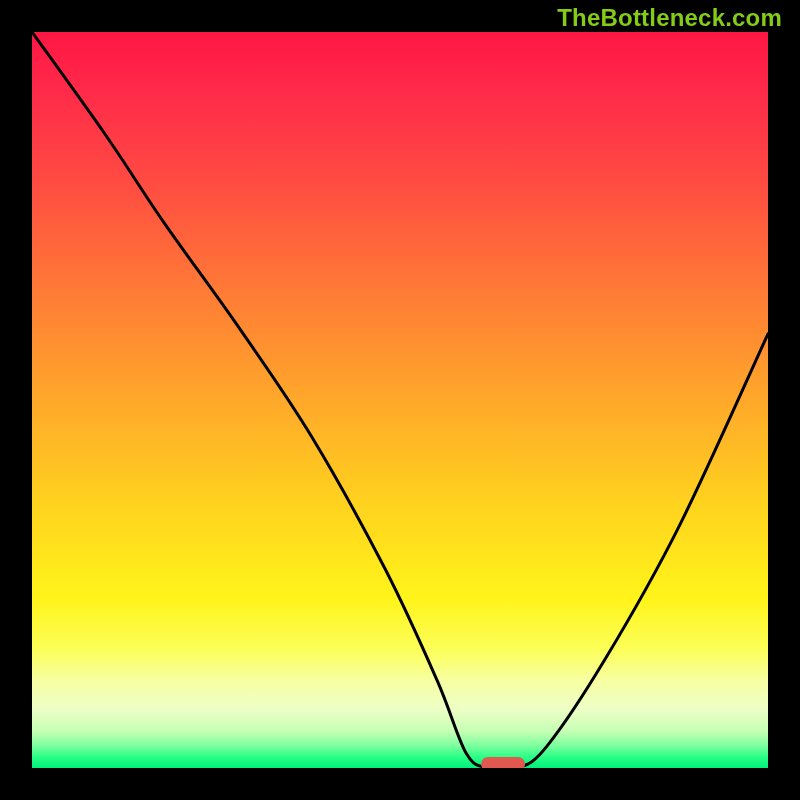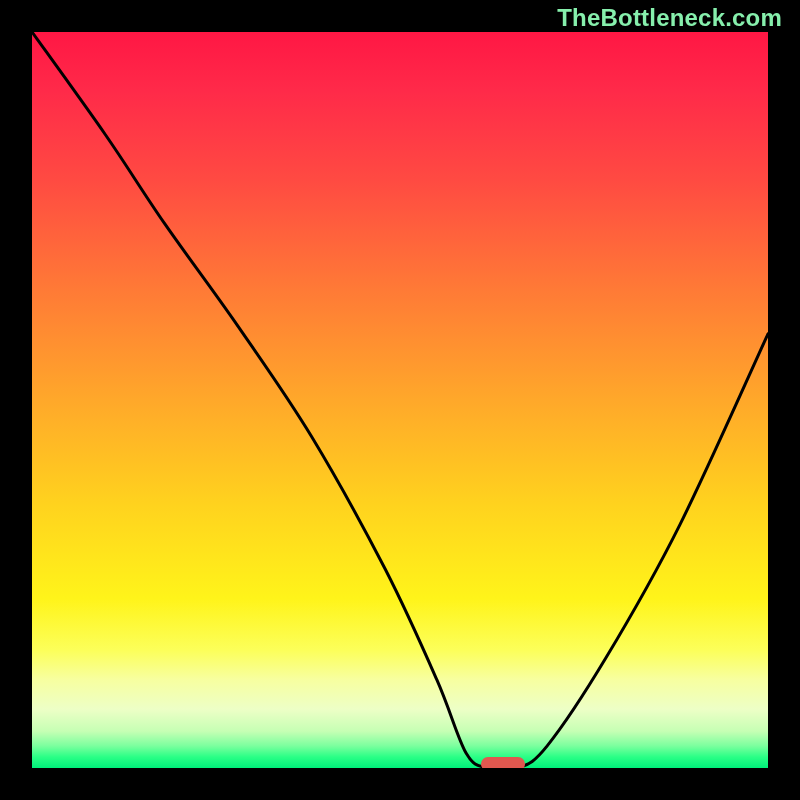--- a/index.html
+++ b/index.html
@@ -16,21 +16,21 @@
     height: 800px;
     background: #000;
   }
   .watermark {
     position: absolute;
     top: 4px;
     right: 18px;
     font-family: Arial, Helvetica, sans-serif;
     font-size: 24px;
     font-weight: bold;
-    color: #86efac;
+    color: #84cc16;
     letter-spacing: 0.2px;
   }
   .plot-area {
     position: absolute;
     left: 32px;
     top: 32px;
     width: 736px;
     height: 736px;
     overflow: hidden;
   }

